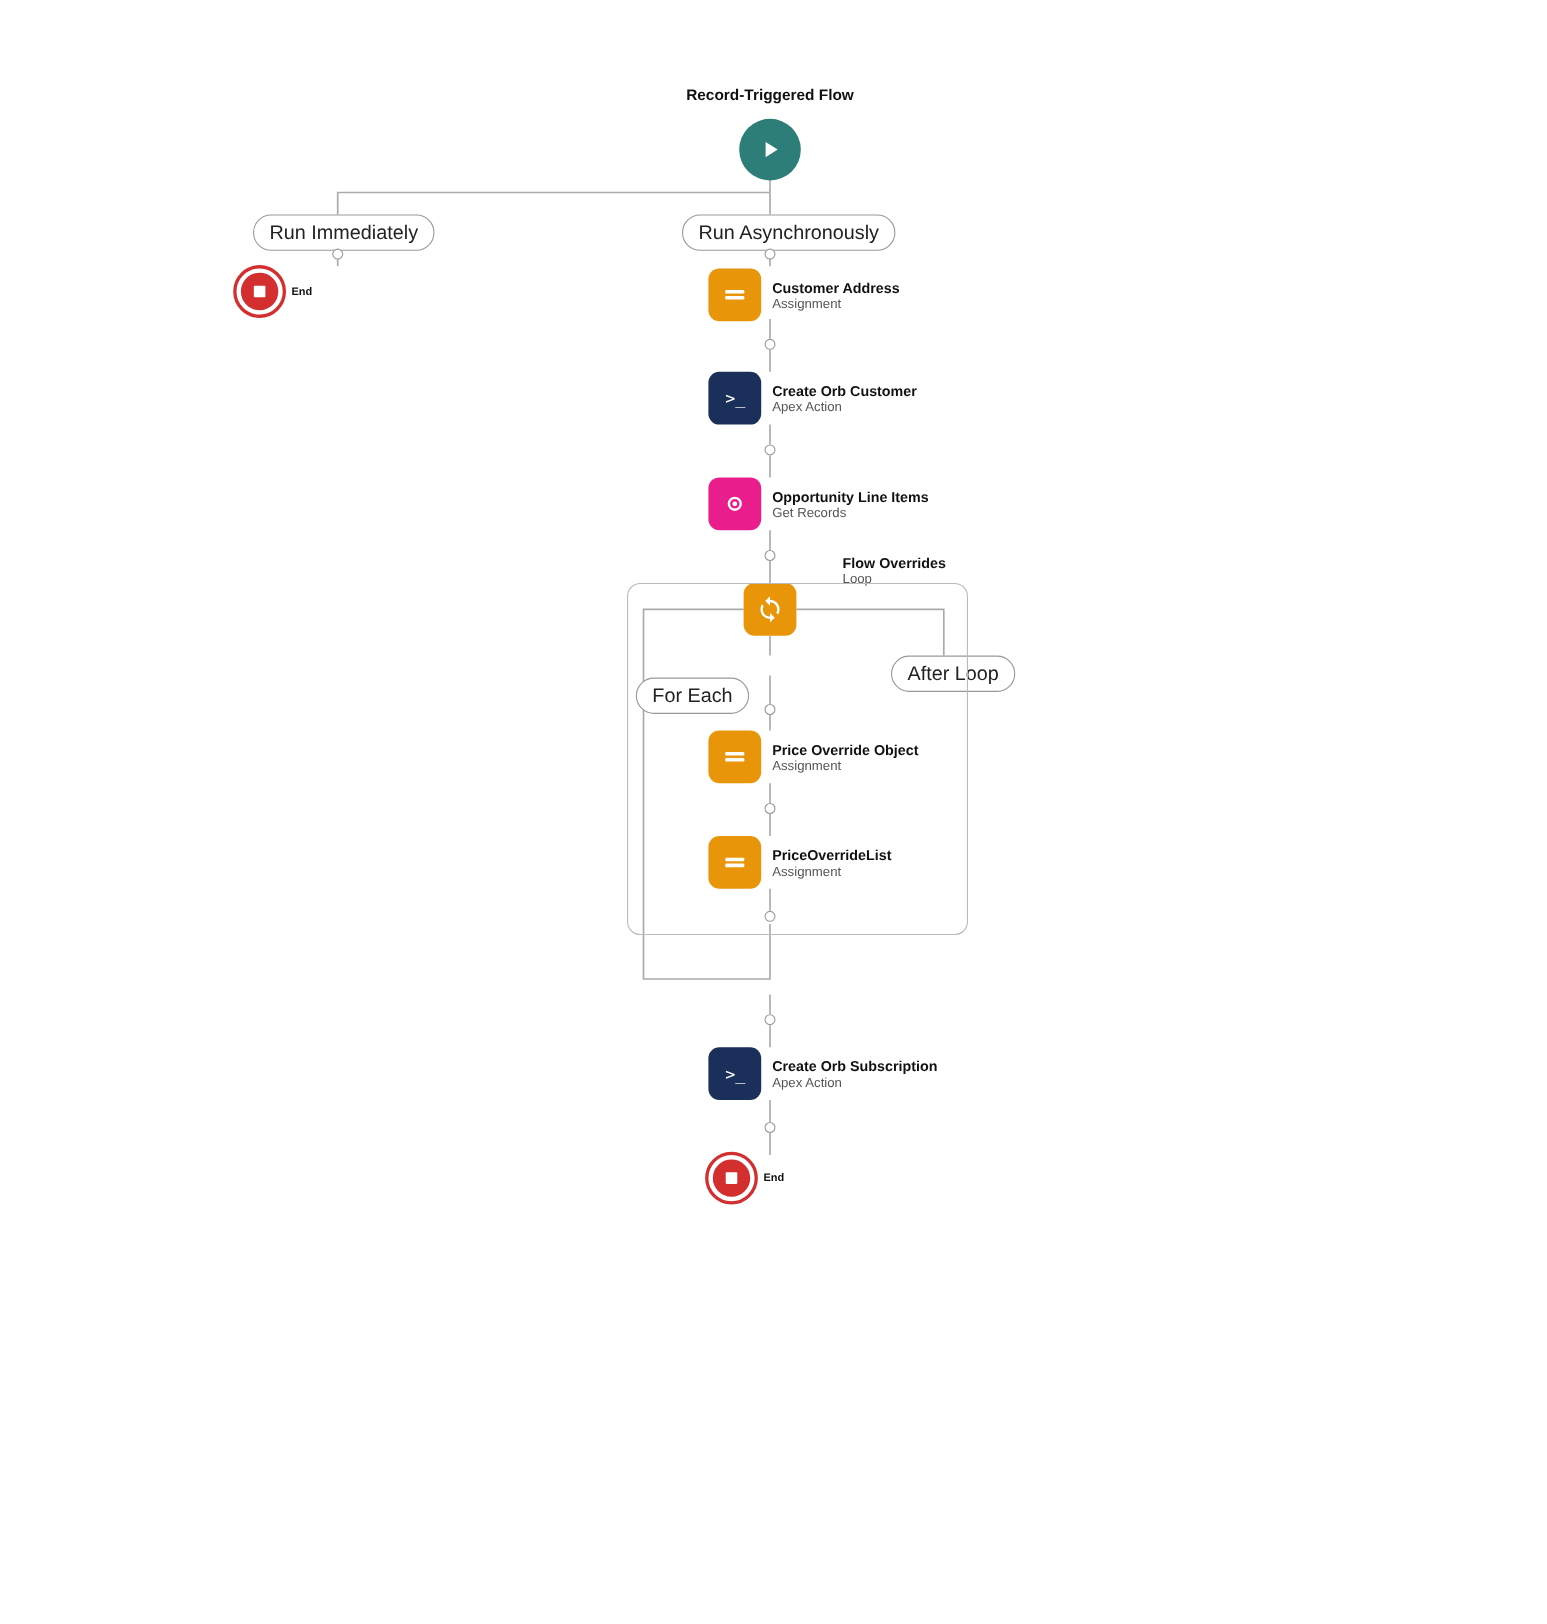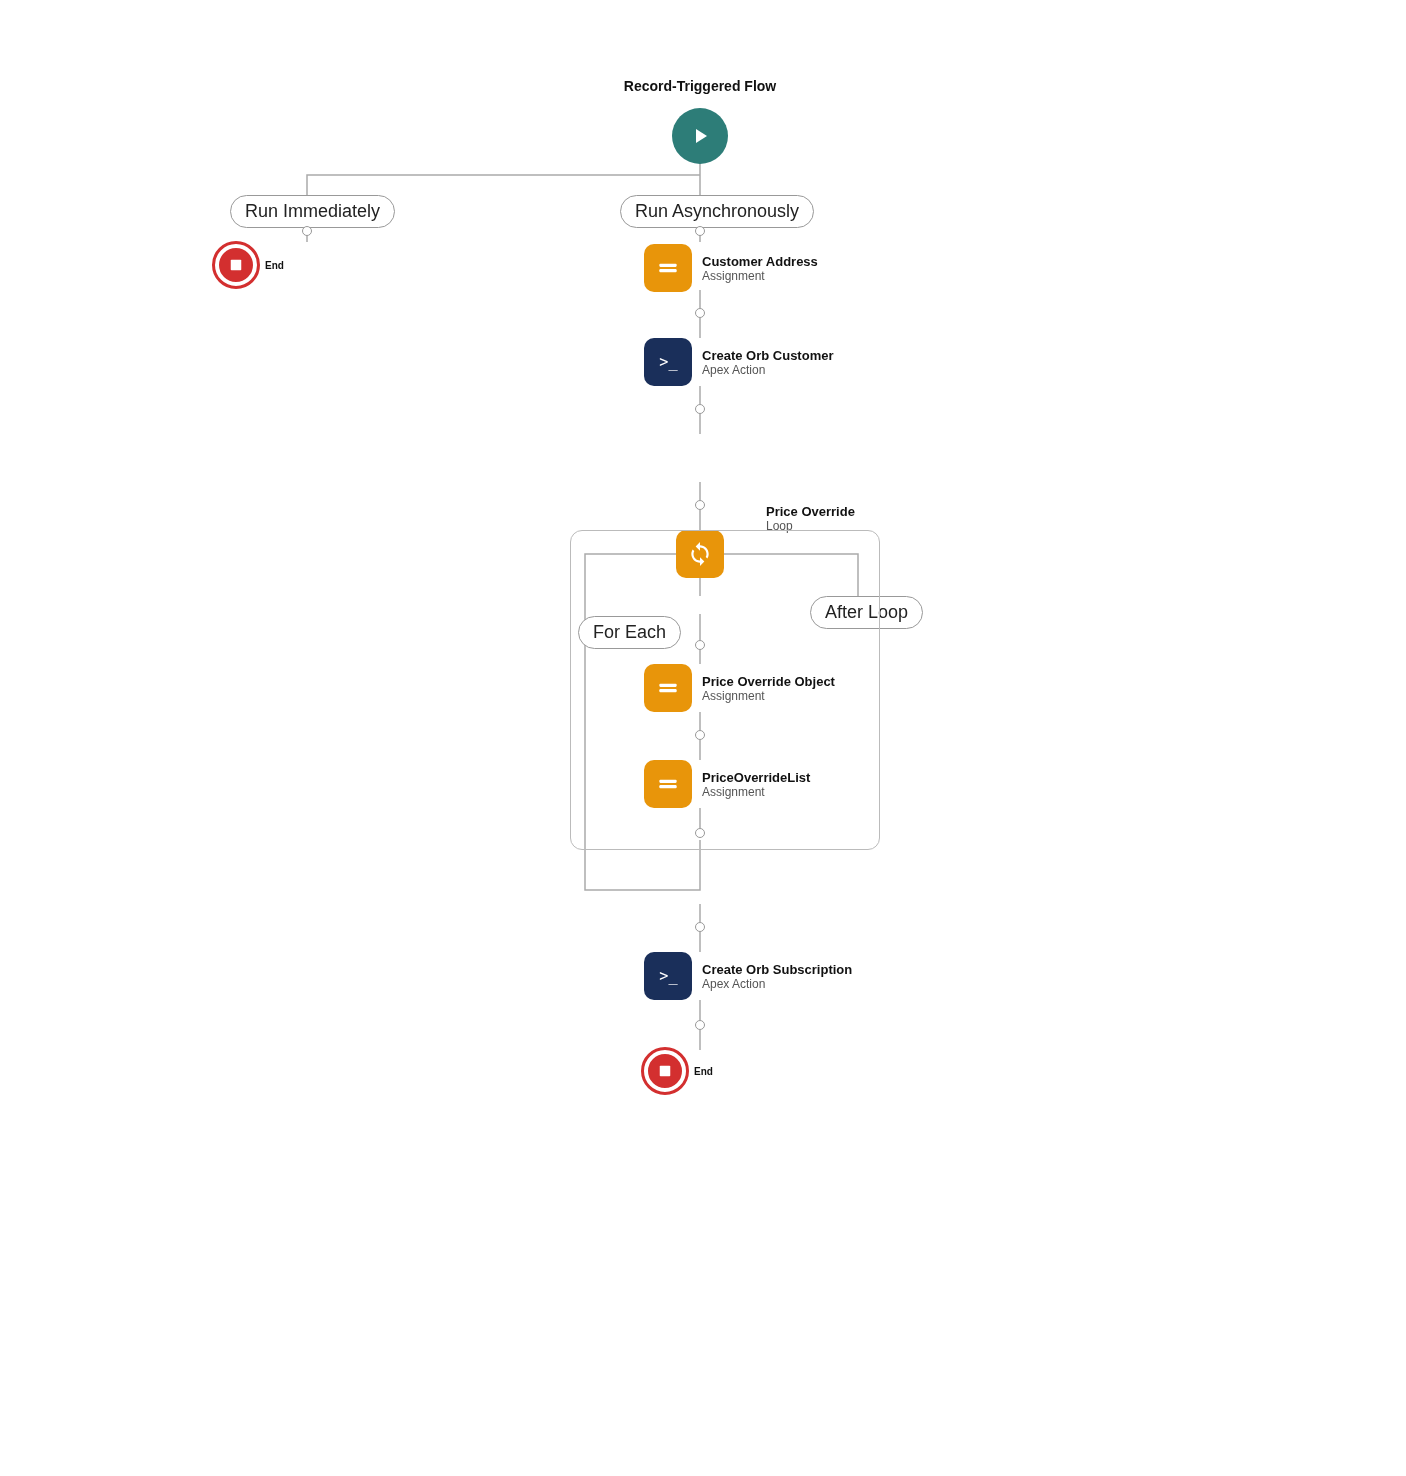--- a/index.html
+++ b/index.html
@@ -239,28 +239,40 @@
     <div class="node-label">
       <div class="name">Create Orb Customer</div>
       <div class="type">Apex Action</div>
     </div>
   </div>
 
   <div style="position:absolute; top:404px; left:695px;">
     <div class="connector-dot"></div>
   </div>
 
+  <div class="node-row" style="position:absolute; top:434px; left:644px;">
+    <div class="node-icon" style="background:#e91e8c;">
+      <svg viewBox="0 0 24 24" fill="white">
+          <circle cx="12" cy="12" r="5" fill="none" stroke="white" stroke-width="2"></circle>
+          <circle cx="12" cy="12" r="2"></circle>
+        </svg>
+    </div>
+    <div class="node-label">
+      <div class="name">Opportunity Line Items</div>
+      <div class="type">Get Records</div>
+    </div>
+  </div>
 
   <div style="position:absolute; top:500px; left:695px;">
     <div class="connector-dot"></div>
   </div>
 
   <div style="position:absolute; top:504px; left:756px;">
     <div class="node-label">
-      <div class="name">Price Override</div>
+      <div class="name">Flow Overrides</div>
       <div class="type">Loop</div>
     </div>
   </div>
 
   <div style="position:absolute; top:530px; left:676px;">
     <div class="node-icon" style="background:#E8950A; width:48px; height:48px;">
       <svg viewBox="0 0 24 24" fill="white">
           <path d="M12 4V1L8 5l4 4V6c3.31 0 6 2.69 6 6 0 1.01-.25 1.97-.7 2.8l1.46 1.46C19.54 15.03 20 13.57 20 12c0-4.42-3.58-8-8-8zm0 14c-3.31 0-6-2.69-6-6 0-1.01.25-1.97.7-2.8L5.24 7.74C4.46 8.97 4 10.43 4 12c0 4.42 3.58 8 8 8v3l4-4-4-4v3z"></path>
         </svg>
     </div>

